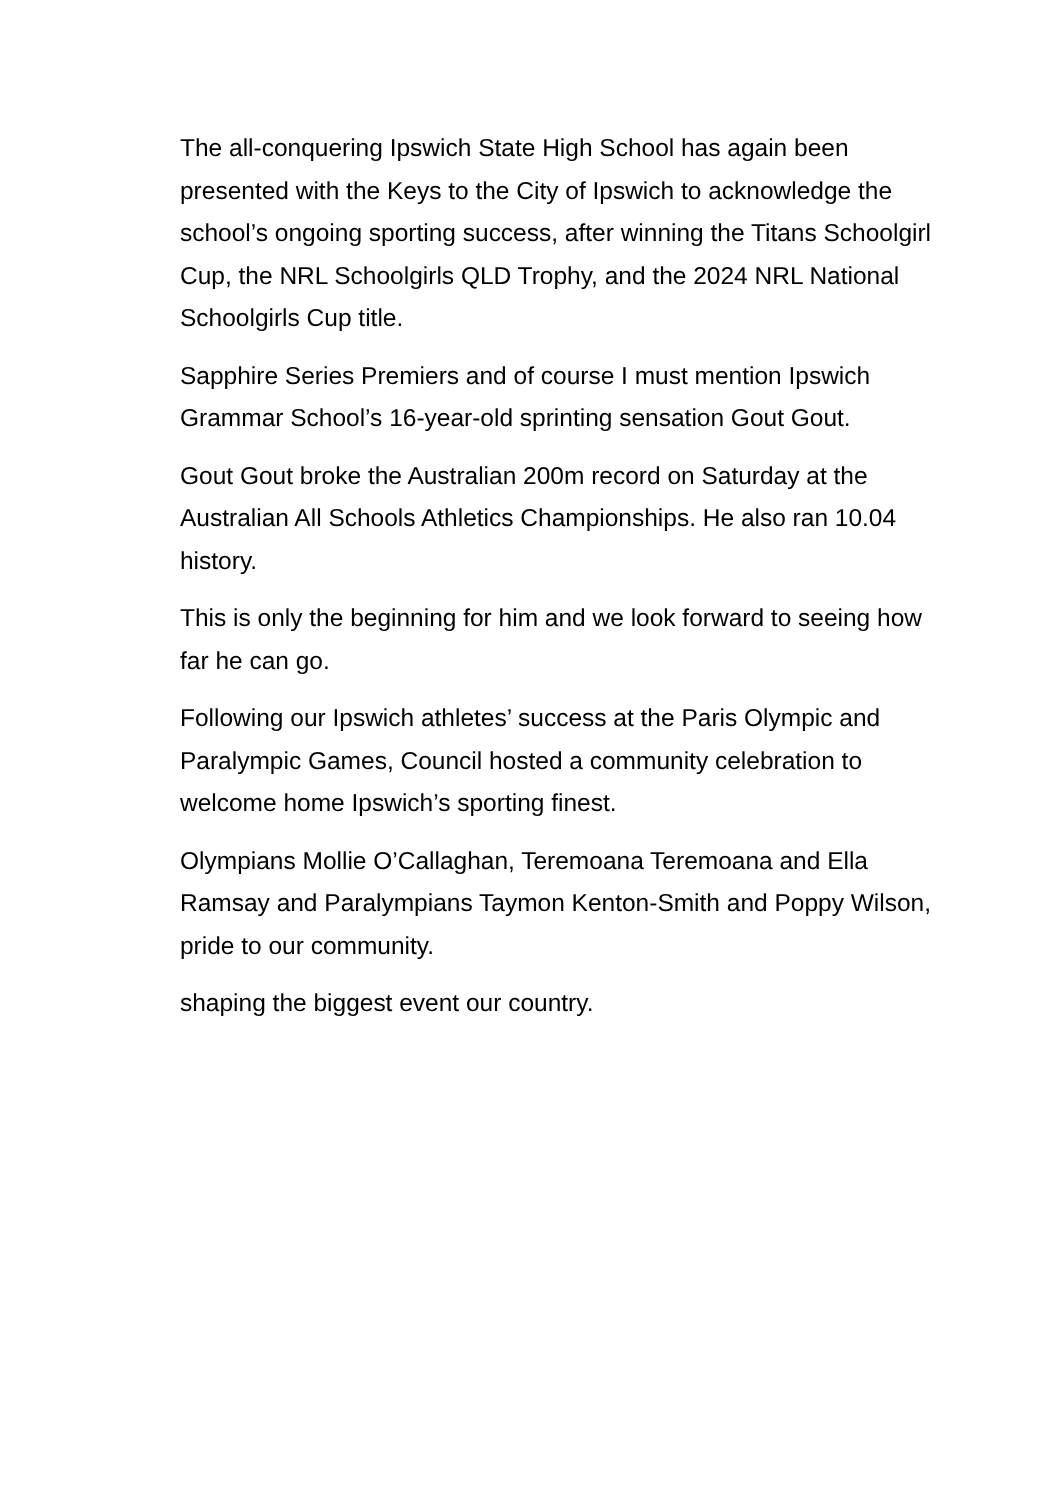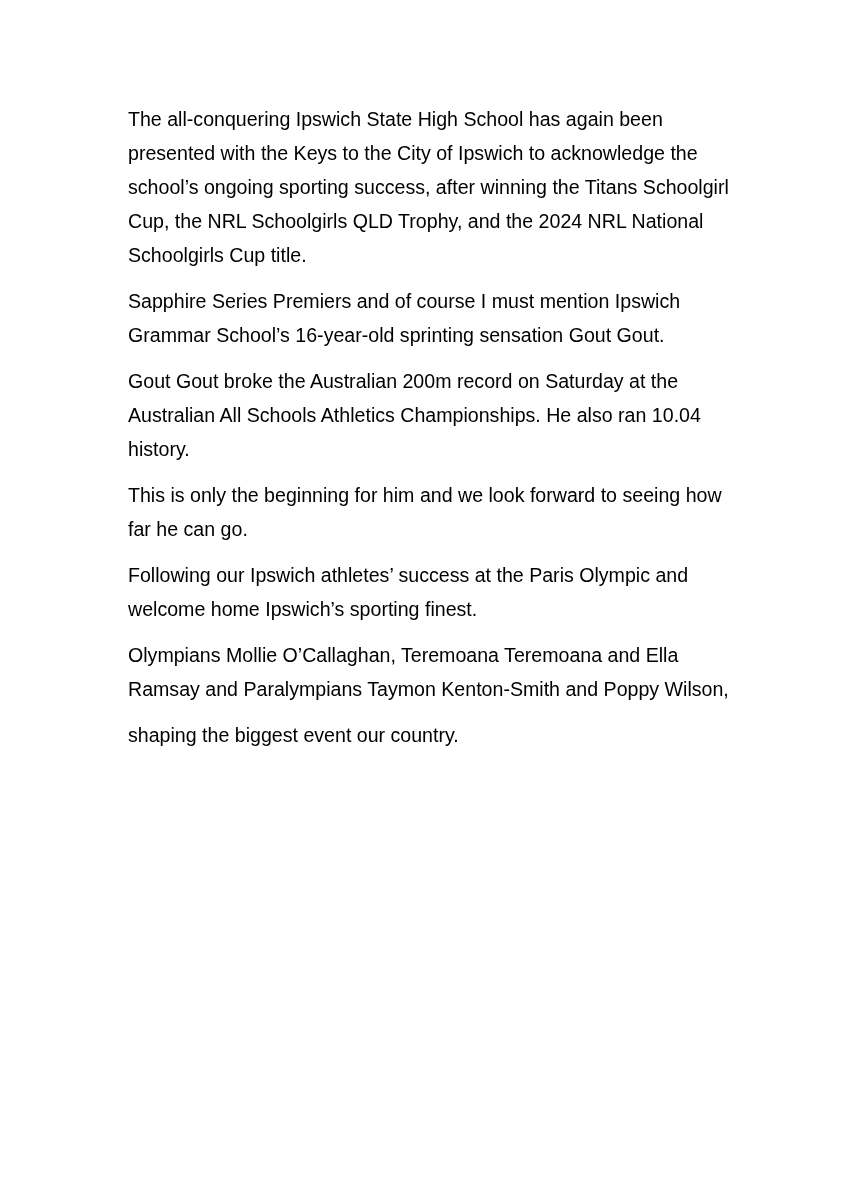--- a/index.html
+++ b/index.html
@@ -15,21 +15,21 @@
     overflow: hidden;
     font-family: "Liberation Sans", sans-serif;
   }
   .content {
     position: absolute;
     left: 128px;
     top: 102px;
     width: 618px;
   }
   .paragraph {
-    margin: 0 0 12px 0;
+    margin: 0 0 12px 16px;
   }
   .line {
     font-size: 19.6px;
     line-height: 34px;
     color: #000000;
     white-space: nowrap;
     letter-spacing: 0;
   }
 </style>
 </head>
@@ -57,26 +57,28 @@
       <div class="line">history.</div>
     </div>
 
     <div class="paragraph">
       <div class="line">This is only the beginning for him and we look forward to seeing how</div>
       <div class="line">far he can go.</div>
     </div>
 
     <div class="paragraph">
       <div class="line">Following our Ipswich athletes’ success at the Paris Olympic and</div>
+      <div class="line">Paralympic Games, Council hosted a community celebration to</div>
       <div class="line">welcome home Ipswich’s sporting finest.</div>
     </div>
 
     <div class="paragraph">
       <div class="line">Olympians Mollie O’Callaghan, Teremoana Teremoana and Ella</div>
       <div class="line">Ramsay and Paralympians Taymon Kenton-Smith and Poppy Wilson,</div>
+      <div class="line">pride to our community.</div>
     </div>
 
     <div class="paragraph">
       <div class="line">shaping the biggest event our country.</div>
     </div>
 
   </div>
 </div>
 
 </body></html>

